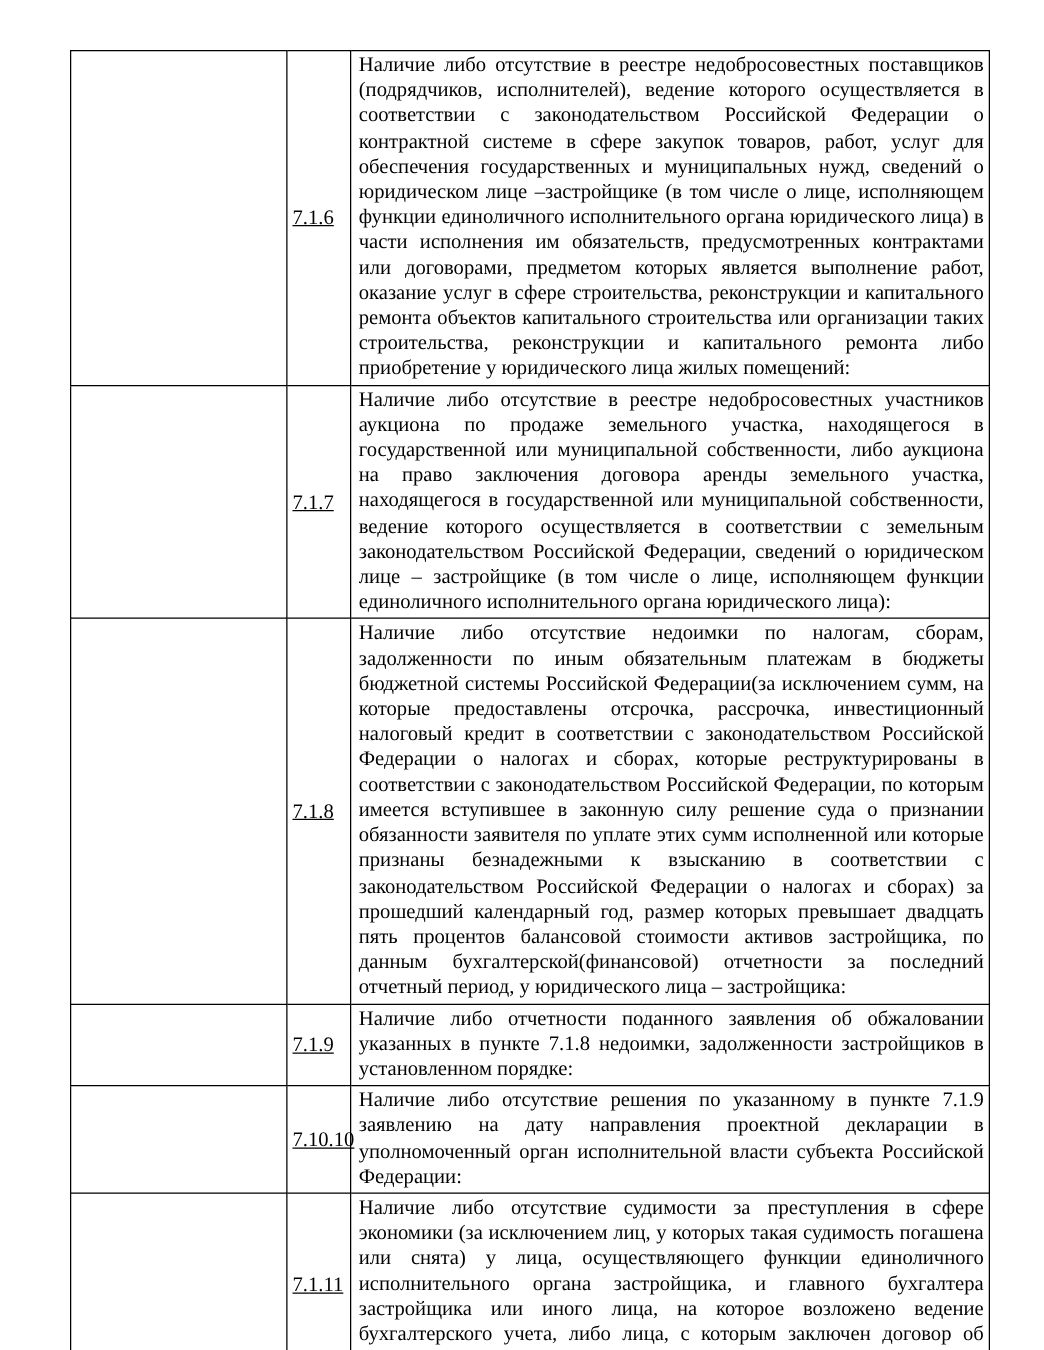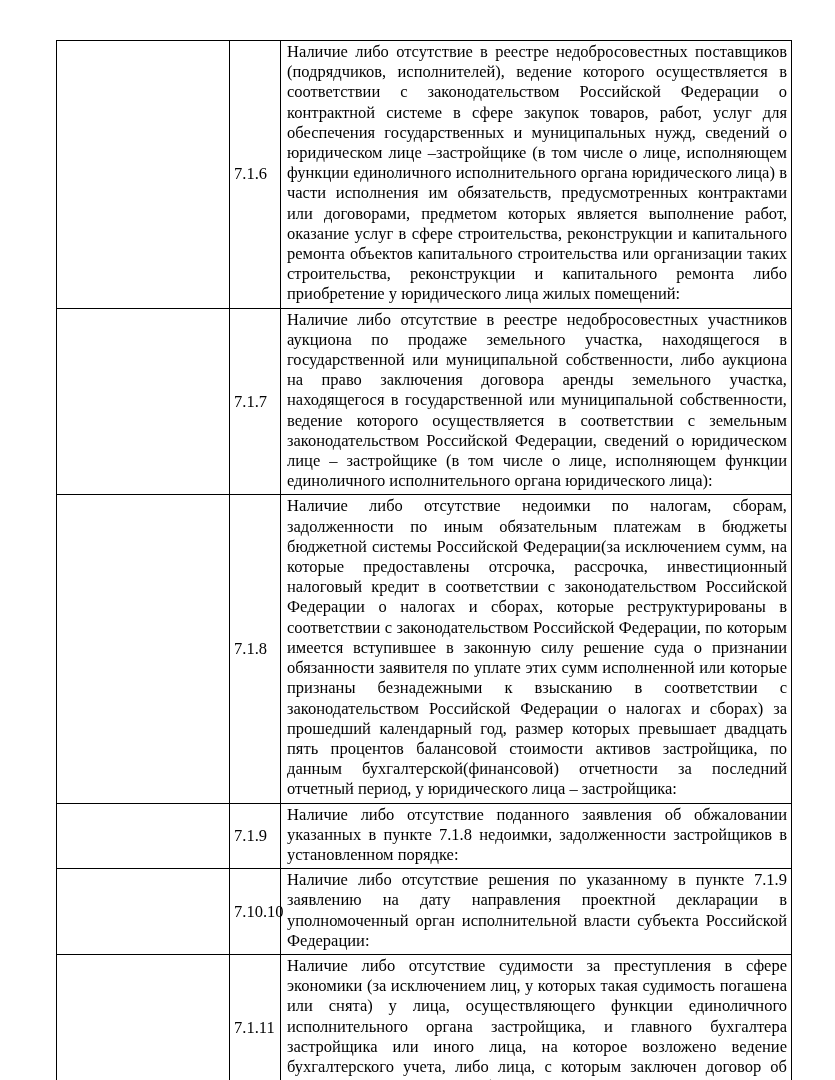--- a/index.html
+++ b/index.html
@@ -31,20 +31,21 @@
   }
   td.spacer-cell {
     width: 173px;
   }
   td.number-cell {
     width: 51px;
     vertical-align: middle;
     text-align: left;
     padding: 0 2px 0 4px;
     font-size: 16.5px;
+    text-decoration: underline;
   }
   td.text-cell {
     width: 511px;
     font-size: 16.5px;
     line-height: 1.225;
     text-align: justify;
     padding: 1px 4px 3px 6px;
     hyphens: auto;
     -webkit-hyphens: auto;
     word-break: normal;
@@ -67,21 +68,21 @@
         <td class="text-cell">Наличие либо отсутствие в реестре недобросовестных участников аукциона по продаже земельного участка, находящегося в государственной или муниципальной собственности, либо аукциона на право заключения договора аренды земельного участка, находящегося в государственной или муниципальной собственности, ведение которого осуществляется в соответствии с земельным законодательством Российской Федерации, сведений о юридическом лице – застройщике (в том числе о лице, исполняющем функции единоличного исполнительного органа юридического лица):</td>
       </tr>
       <tr>
         <td class="spacer-cell"></td>
         <td class="number-cell">7.1.8</td>
         <td class="text-cell">Наличие либо отсутствие недоимки по налогам, сборам, задолженности по иным обязательным платежам в бюджеты бюджетной системы Российской Федерации(за исключением сумм, на которые предоставлены отсрочка, рассрочка, инвестиционный налоговый кредит в соответствии с законодательством Российской Федерации о налогах и сборах, которые реструктурированы в соответствии с законодательством Российской Федерации, по которым имеется вступившее в законную силу решение суда о признании обязанности заявителя по уплате этих сумм исполненной или которые признаны безнадежными к взысканию в соответствии с законодательством Российской Федерации о налогах и сборах) за прошедший календарный год, размер которых превышает двадцать пять процентов балансовой стоимости активов застройщика, по данным бухгалтерской(финансовой) отчетности за последний отчетный период, у юридического лица – застройщика:</td>
       </tr>
       <tr>
         <td class="spacer-cell"></td>
         <td class="number-cell">7.1.9</td>
-        <td class="text-cell">Наличие либо отсутствие поданного заявления об обжаловании указанных в пункте 7.1.8 недоимки, задолженности застройщиков в установленном порядке:</td>
+        <td class="text-cell">Наличие либо отчетности поданного заявления об обжаловании указанных в пункте 7.1.8 недоимки, задолженности застройщиков в установленном порядке:</td>
       </tr>
       <tr>
         <td class="spacer-cell"></td>
         <td class="number-cell">7.10.10</td>
         <td class="text-cell">Наличие либо отсутствие решения по указанному в пункте 7.1.9 заявлению на дату направления проектной декларации в уполномоченный орган исполнительной власти субъекта Российской Федерации:</td>
       </tr>
       <tr>
         <td class="spacer-cell"></td>
         <td class="number-cell">7.1.11</td>
         <td class="text-cell">Наличие либо отсутствие судимости за преступления в сфере экономики (за исключением лиц, у которых такая судимость погашена или снята) у лица, осуществляющего функции единоличного исполнительного органа застройщика, и главного бухгалтера застройщика или иного лица, на которое возложено ведение бухгалтерского учета, либо лица, с которым заключен договор об оказании услуг по ведению бухгалтерского учета застройщика:</td>

